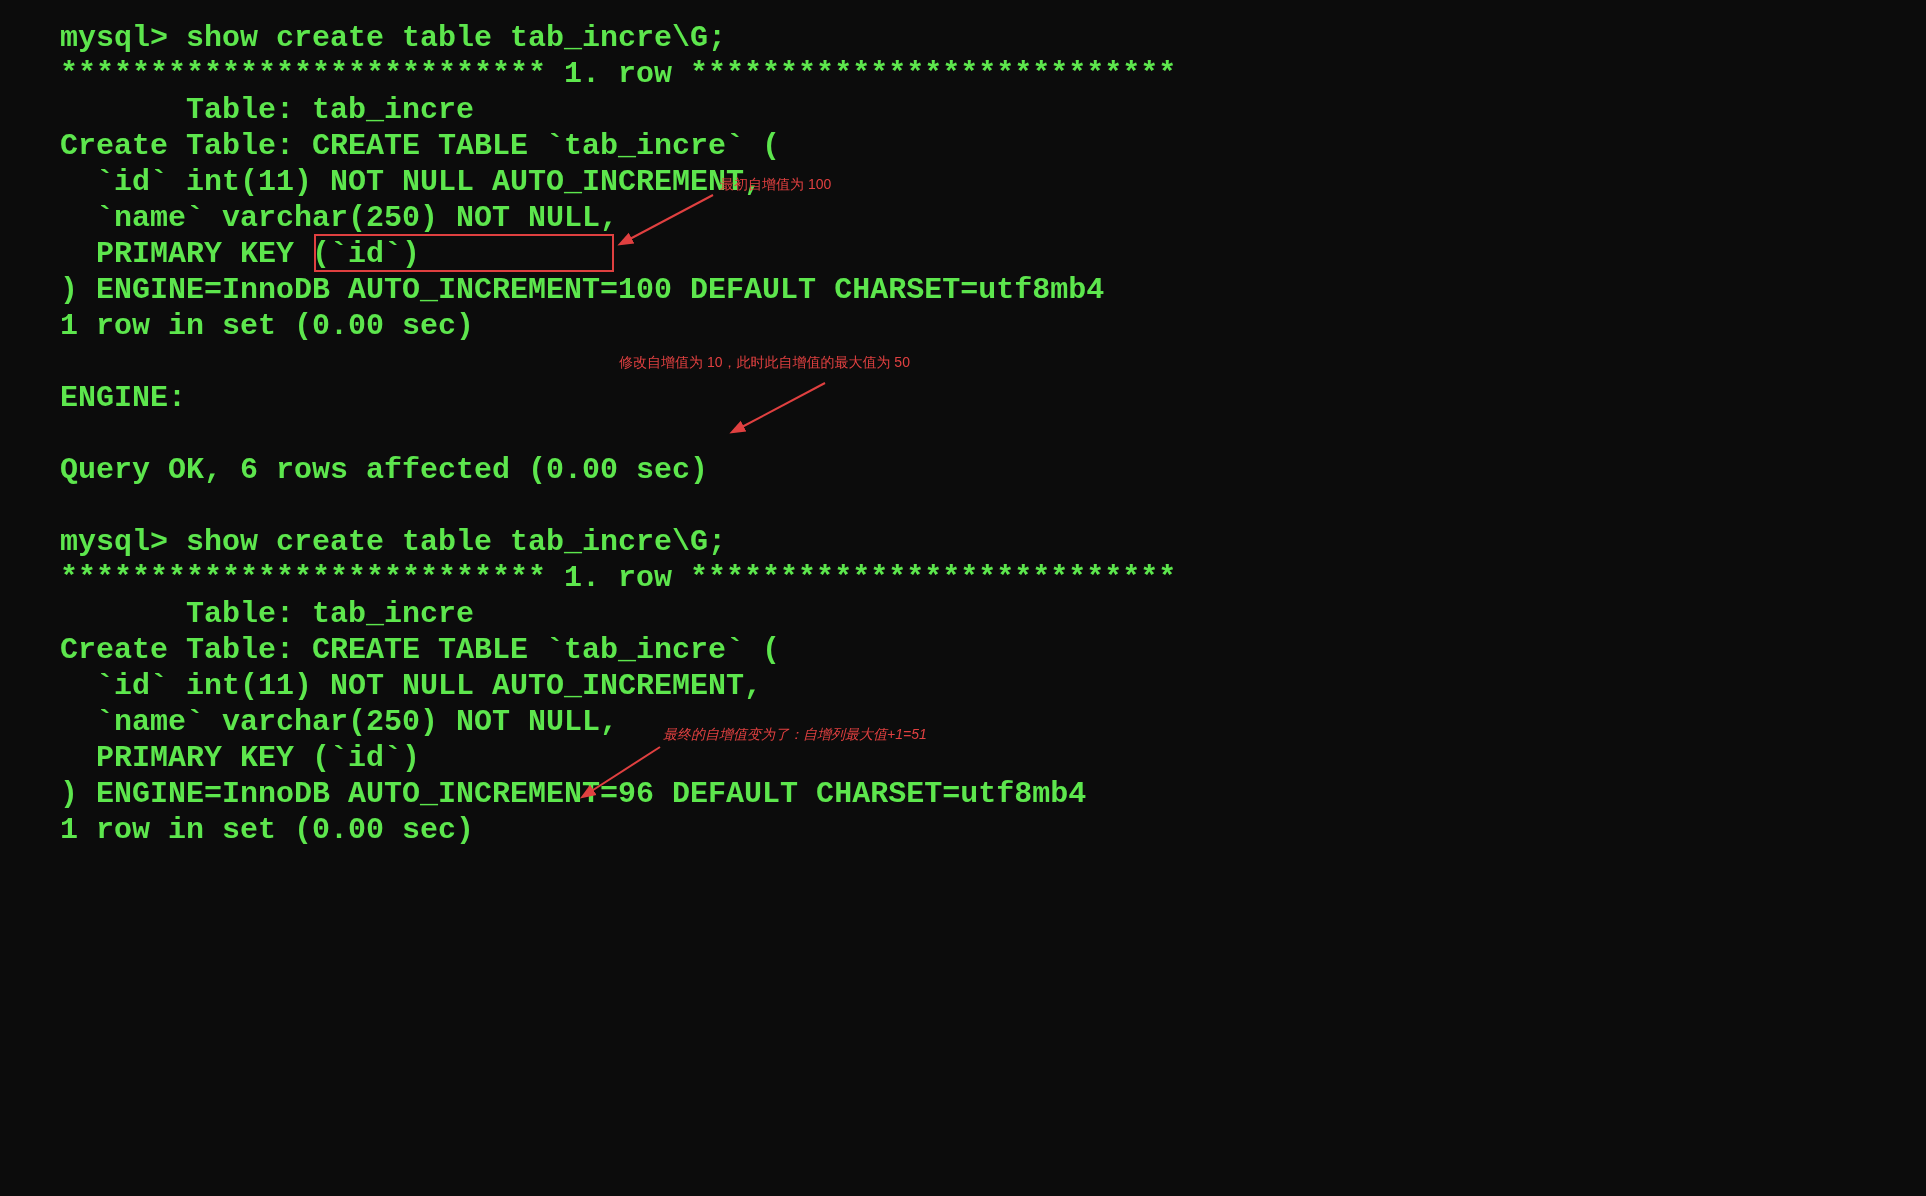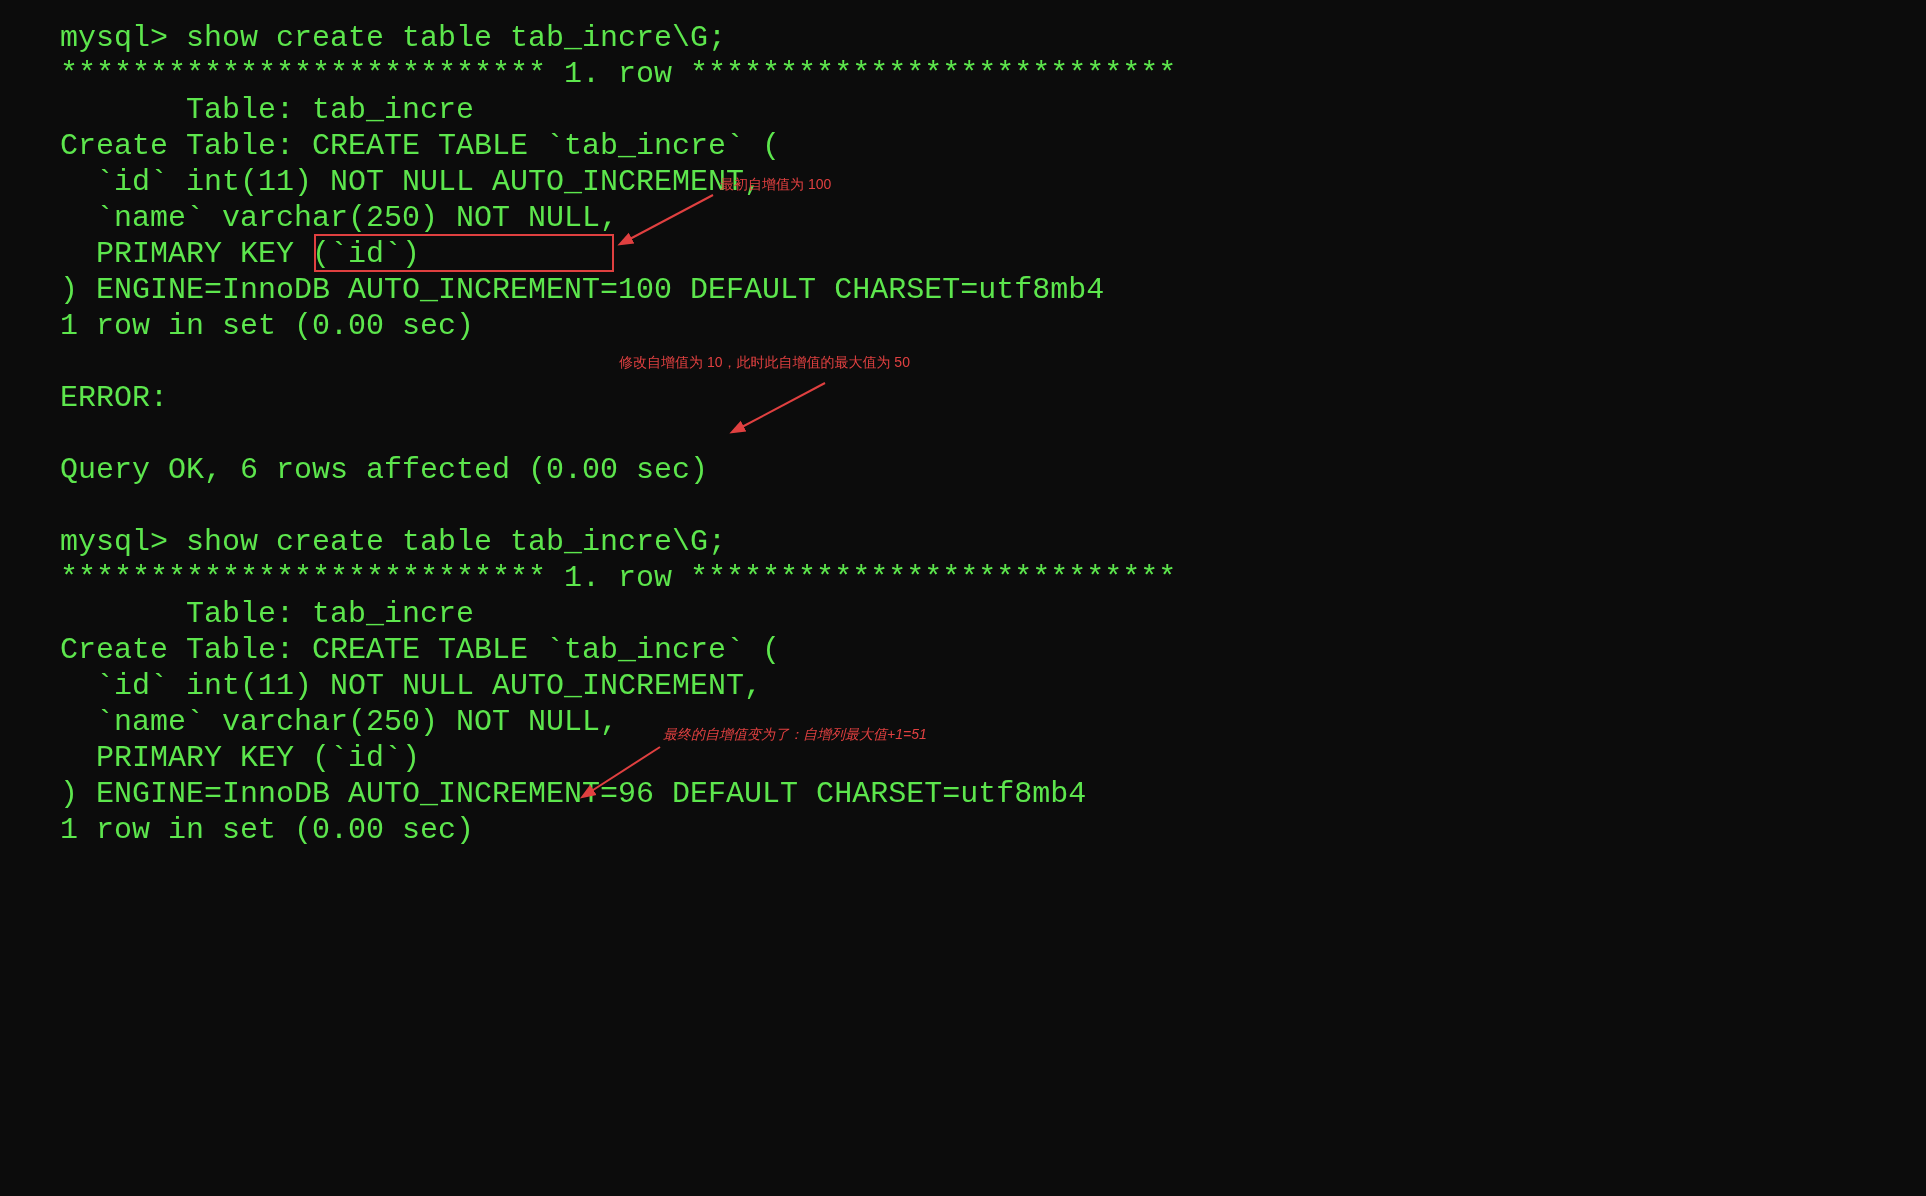--- a/index.html
+++ b/index.html
@@ -15,20 +15,21 @@
       padding: 20px 60px;
       color: #5de64d;
       position: relative;
       width: 1926px;
       height: 1196px;
       overflow: hidden;
     }
     .terminal-line {
       white-space: pre;
       position: relative;
+      font-weight: bold;
     }
     .annotation {
       color: #e04040;
       font-family: 'Microsoft YaHei', sans-serif;
       font-size: 14px;
       position: absolute;
       white-space: nowrap;
       font-weight: normal;
     }
     .red-box {
@@ -51,21 +52,21 @@
     <div class="terminal-line">mysql&gt; show create table tab_incre\G;</div>
     <div class="terminal-line">*************************** 1. row ***************************</div>
     <div class="terminal-line">       Table: tab_incre</div>
     <div class="terminal-line">Create Table: CREATE TABLE `tab_incre` (</div>
     <div class="terminal-line">  `id` int(11) NOT NULL AUTO_INCREMENT,</div>
     <div class="terminal-line">  `name` varchar(250) NOT NULL,</div>
     <div class="terminal-line">  PRIMARY KEY (`id`)</div>
     <div class="terminal-line">) ENGINE=InnoDB AUTO_INCREMENT=100 DEFAULT CHARSET=utf8mb4</div>
     <div class="terminal-line">1 row in set (0.00 sec)</div>
     <div class="terminal-line">&nbsp;</div>
-    <div class="terminal-line">ERROR:</div>
+    <div class="terminal-line">ENGINE:</div>
     <div class="terminal-line">&nbsp;</div>
     <div class="terminal-line">Query OK, 6 rows affected (0.00 sec)</div>
     <div class="terminal-line">&nbsp;</div>
     <div class="terminal-line">mysql&gt; show create table tab_incre\G;</div>
     <div class="terminal-line">*************************** 1. row ***************************</div>
     <div class="terminal-line">       Table: tab_incre</div>
     <div class="terminal-line">Create Table: CREATE TABLE `tab_incre` (</div>
     <div class="terminal-line">  `id` int(11) NOT NULL AUTO_INCREMENT,</div>
     <div class="terminal-line">  `name` varchar(250) NOT NULL,</div>
     <div class="terminal-line">  PRIMARY KEY (`id`)</div>

